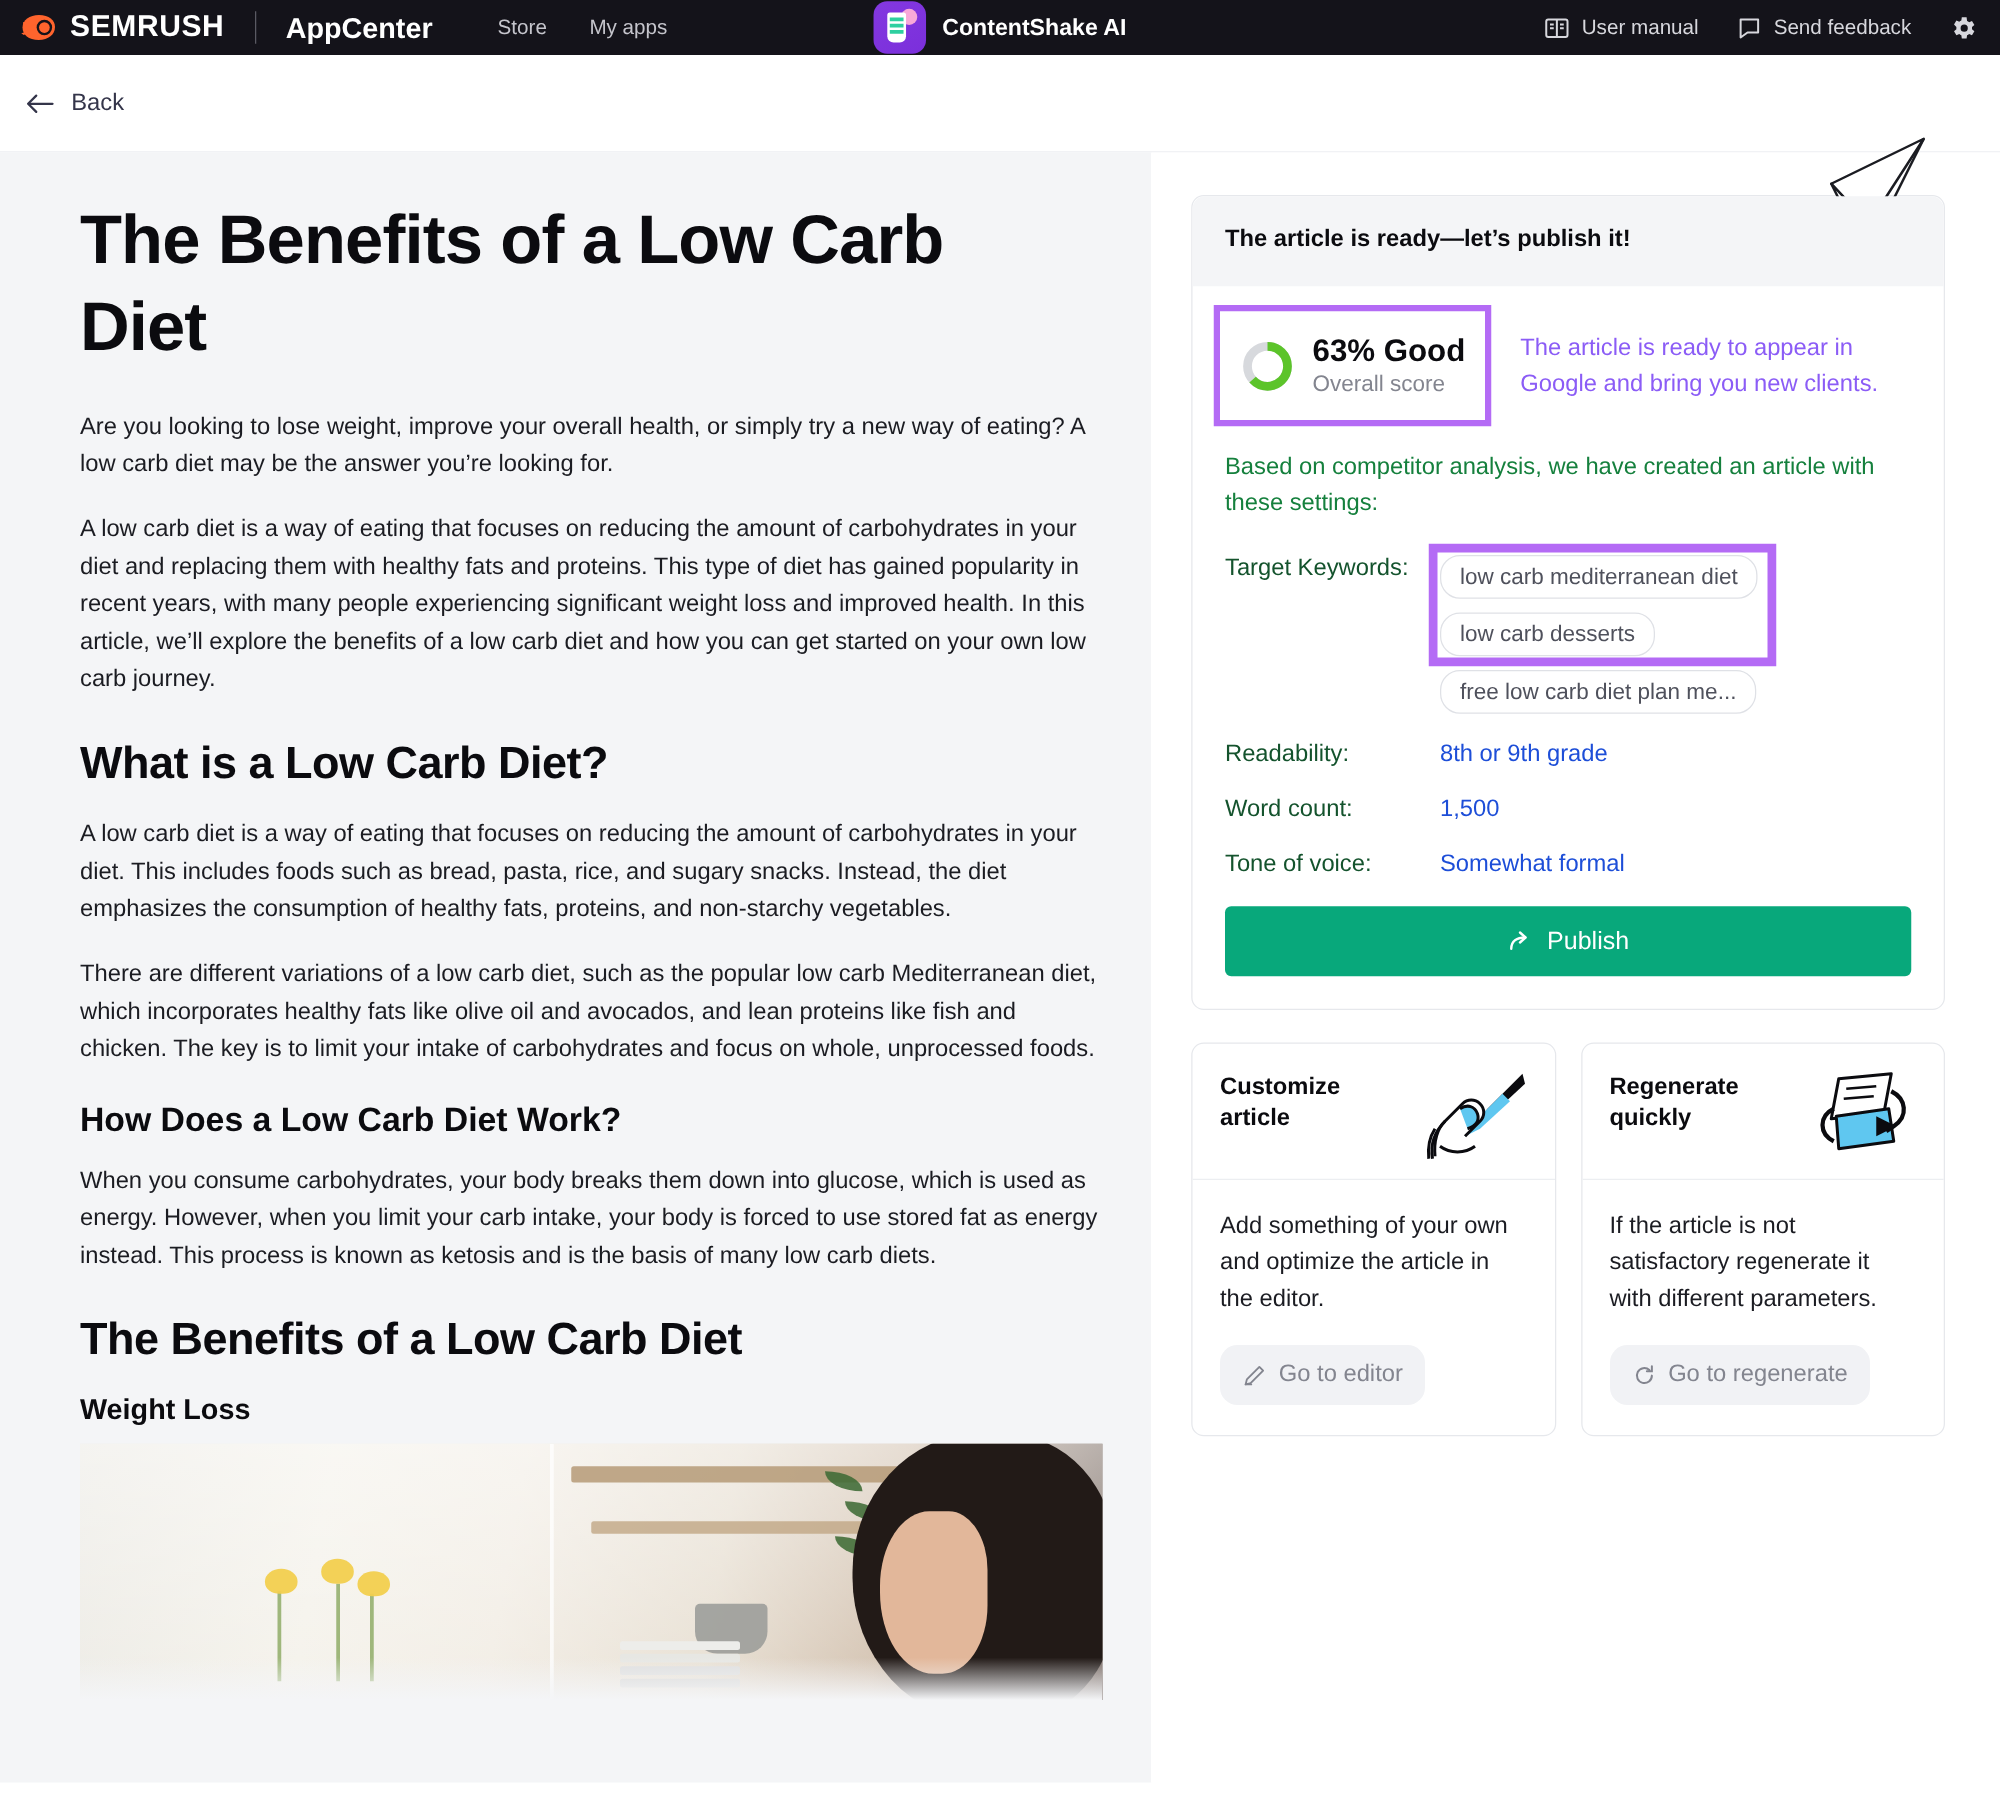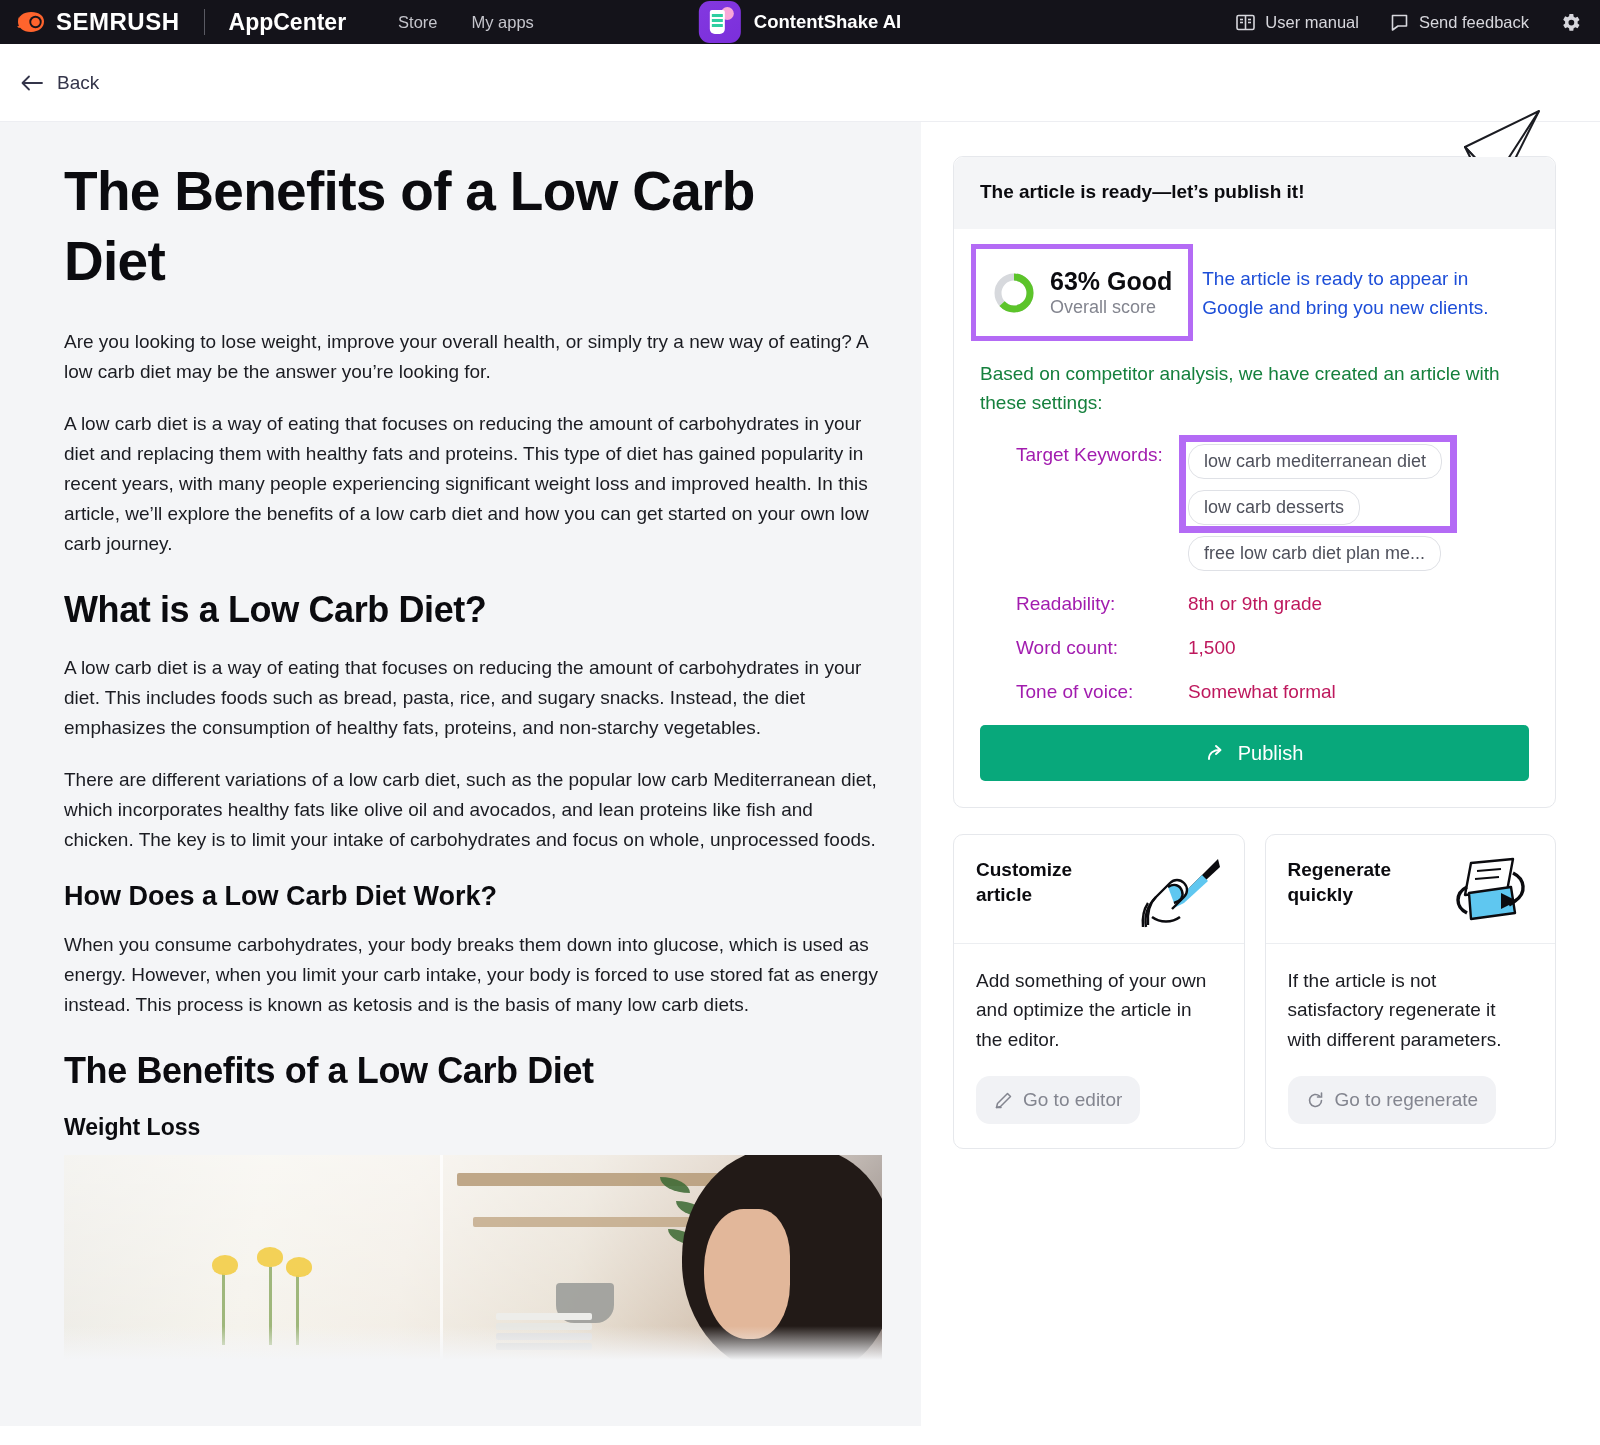--- a/index.html
+++ b/index.html
@@ -210,35 +210,35 @@
     display: flex; align-items: center; gap: 14px;
     outline: 5px solid #b46bf5;
     padding: 18px 16px 18px 16px;
     margin-left: -4px;
     background: #ffffff;
   }
   .donut { width: 44px; height: 44px; flex: 0 0 auto; }
   .score-num { font-size: 25px; font-weight: 700; color: #0b0b0f; line-height: 1.15; white-space: nowrap;}
   .score-label { font-size: 18px; color: #83858f; line-height: 1.25; }
   .score-desc {
-    font-size: 19px; line-height: 1.5; color: #1d4ed8;
-    padding-top: 16px; flex: 1;
+    font-size: 19px; line-height: 1.5; color: #8b5cf6;
+    padding-top: 16px; flex: 1; margin-left: 14px;
   }
   .based-text {
     font-size: 19px; line-height: 1.52; color: #15803d;
     margin-top: 24px;
   }
   .settings-grid { margin-top: 26px; }
   .setting-row {
     display: flex; align-items: flex-start; margin-bottom: 22px;
   }
   .setting-label {
-    width: 172px; flex: 0 0 172px; font-size: 19px; color: #a21caf; margin-left: 36px;
-  }
-  .setting-value { font-size: 19px; color: #be185d; }
+    width: 172px; flex: 0 0 172px; font-size: 19px; color: #14532d;
+  }
+  .setting-value { font-size: 19px; color: #1d4ed8; }
   .kw-list { display: flex; flex-direction: column; gap: 11px; position: relative; }
   .kw-highlight {
     position: absolute; left: -9px; top: -9px; width: 278px; height: 98px;
     border: 7px solid #b46bf5; pointer-events: none;
   }
   .kw-chip {
     border: 1px solid #dfe1e6; border-radius: 16px;
     padding: 6px 15px; font-size: 18px; color: #4f515c;
     background: #ffffff; align-self: flex-start; white-space: nowrap;
   }

